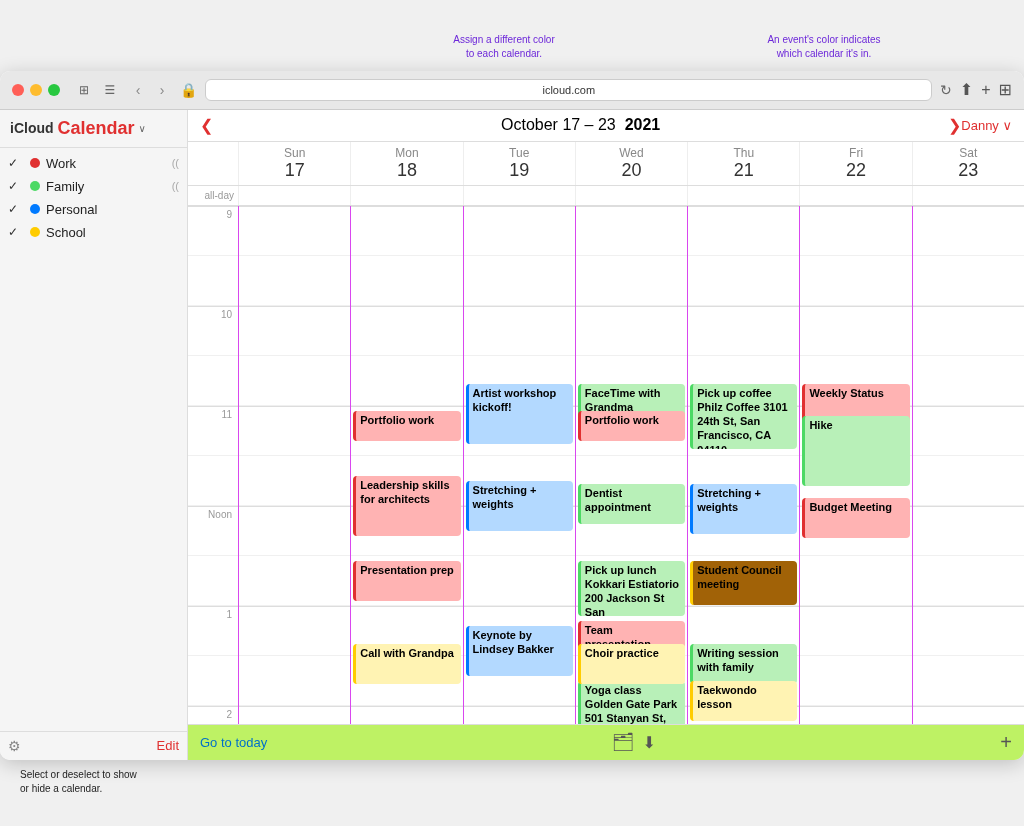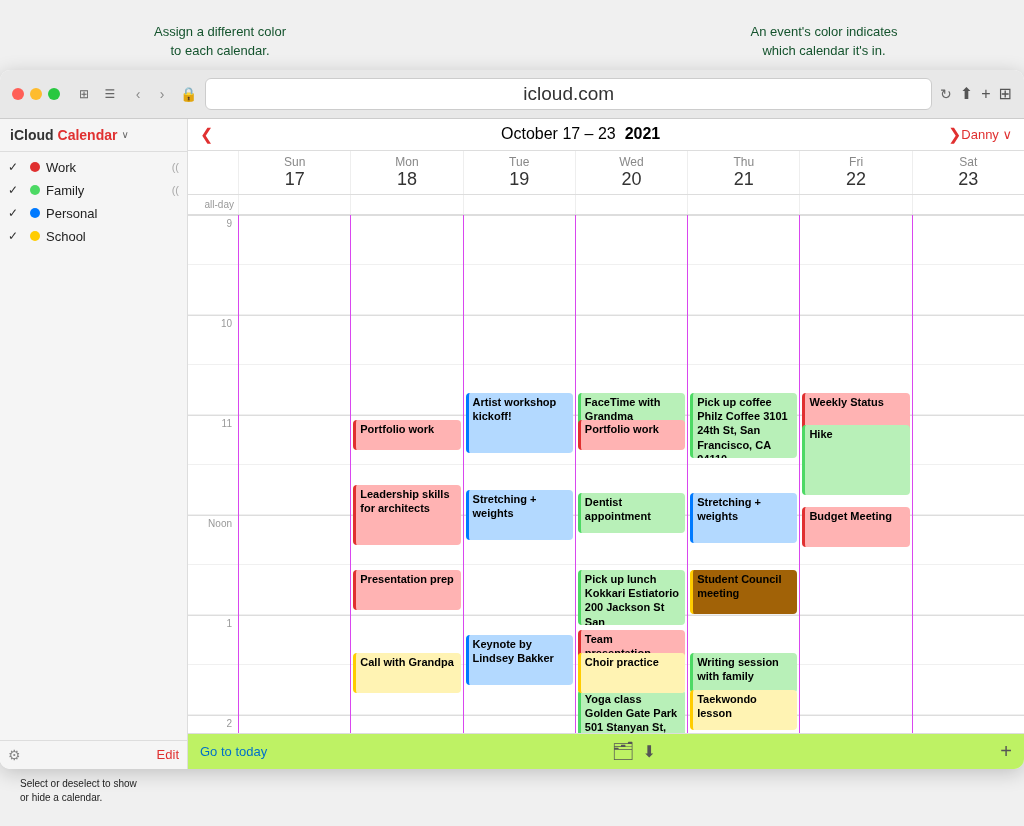--- a/index.html
+++ b/index.html
@@ -6,24 +6,24 @@
     body { font-family: -apple-system, BlinkMacSystemFont, 'Helvetica Neue', Arial, sans-serif; background: #f0f0f0; display: flex; flex-direction: column; align-items: center; justify-content: center; min-height: 100vh; }
 
     .annotation-box {
       width: 1024px;
       position: relative;
       background: #f0f0f0;
     }
 
     .top-annotation {
       display: flex;
-      justify-content: space-between;
+      justify-content: flex-end;
       padding: 10px 60px 10px 120px;
-      font-size: 13px;
-      color: #14532d;
+      font-size: 10px;
+      color: #6d28d9;
       line-height: 1.4;
     }
     .top-annotation .ann-left { text-align: center; width: 200px; }
     .top-annotation .ann-right { text-align: center; width: 280px; }
 
     .browser-window {
       width: 1024px;
       background: #fff;
       border-radius: 10px;
       box-shadow: 0 4px 20px rgba(0,0,0,0.2);
@@ -43,21 +43,21 @@
     .tl { width: 12px; height: 12px; border-radius: 50%; }
     .tl.red { background: #ff5f57; }
     .tl.yellow { background: #febc2e; }
     .tl.green { background: #28c840; }
     .browser-icons { display: flex; gap: 6px; margin-left: 6px; }
     .browser-icon { width: 20px; height: 20px; display: flex; align-items: center; justify-content: center; font-size: 12px; color: #666; cursor: pointer; }
     .nav-arrows { display: flex; gap: 4px; }
     .nav-arrow { width: 20px; height: 20px; display: flex; align-items: center; justify-content: center; font-size: 14px; color: #888; cursor: pointer; }
     .address-bar-container { flex: 1; display: flex; align-items: center; gap: 8px; }
     .privacy-icon { font-size: 14px; color: #666; }
-    .address-bar { flex: 1; background: white; border: 1px solid #ccc; border-radius: 6px; padding: 4px 22px; font-size: 19px; color: #333; text-align: center; display: flex; align-items: center; justify-content: center; }
+    .address-bar { flex: 1; background: white; border: 1px solid #ccc; border-radius: 6px; padding: 4px 22px; font-size: 11px; color: #333; text-align: center; display: flex; align-items: center; justify-content: center; }
     .reload-icon { font-size: 14px; color: #666; }
     .browser-actions { display: flex; gap: 8px; align-items: center; }
     .browser-action { font-size: 16px; color: #555; cursor: pointer; }
 
     
     .app-content { display: flex; height: 650px; }
 
     
     .sidebar {
       width: 188px;
@@ -67,21 +67,21 @@
       flex-direction: column;
     }
     .sidebar-header {
       padding: 8px 10px;
       border-bottom: 1px solid #ddd;
       display: flex;
       align-items: center;
       gap: 4px;
     }
     .sidebar-title-icloud { font-weight: bold; font-size: 14px; color: #333; }
-    .sidebar-title-calendar { font-weight: bold; font-size: 14px; color: #e03030; }
+    .sidebar-title-calendar { font-weight: bold; font-size: 18px; color: #e03030; }
     .sidebar-dropdown { font-size: 10px; color: #666; }
 
     .calendar-list { flex: 1; padding: 4px 0; }
     .calendar-item {
       display: flex;
       align-items: center;
       padding: 4px 8px;
       font-size: 13px;
       color: #222;
       cursor: pointer;

